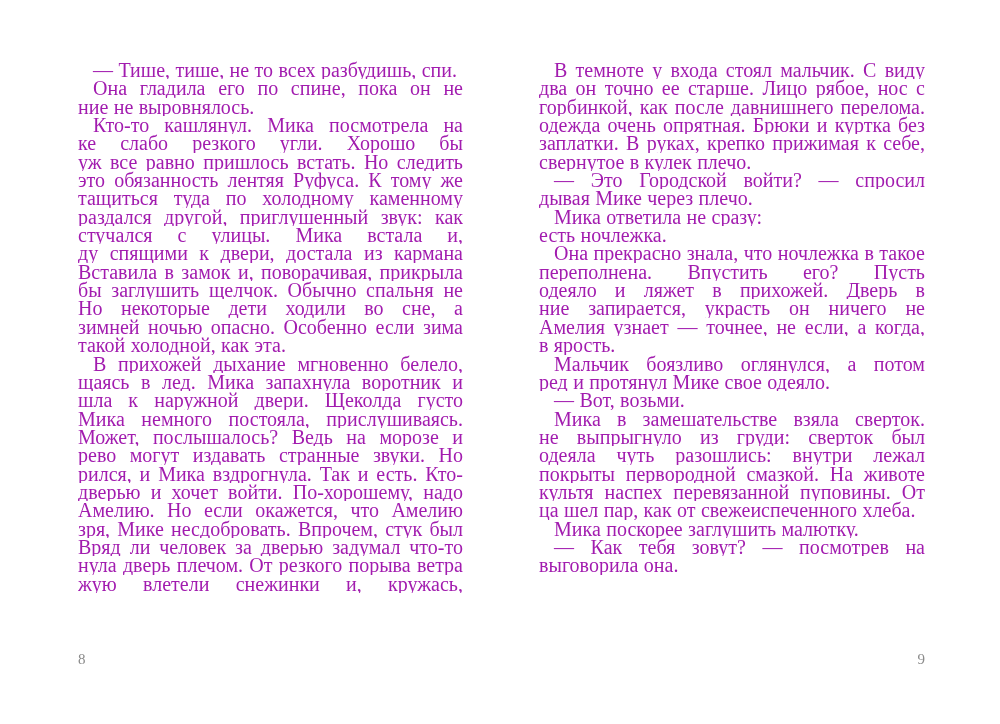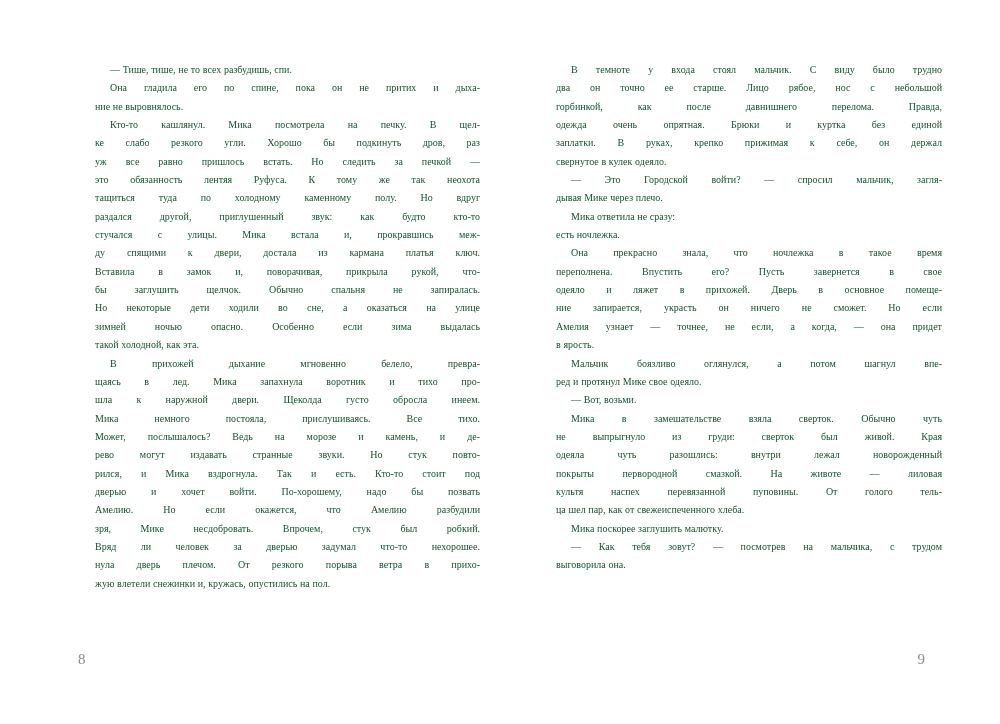--- a/index.html
+++ b/index.html
@@ -8,24 +8,23 @@
     width: 1000px;
     height: 724px;
     background: #ffffff;
     font-family: "Liberation Serif", "DejaVu Serif", serif;
     color: #1f1f1f;
     overflow: hidden;
   }
   .column {
     position: absolute;
     top: 61px;
-    font-size: 10px;
+    font-size: 20px;
     line-height: 18.35px;
-    color: #14532d;
-    margin-left: 17px;
+    color: #a21caf;
   }
   .col-left  { left: 78px;  width: 385px; }
   .col-right { left: 539px; width: 386px; }
   .para { margin: 0; padding: 0; }
   .line {
     height: 18.35px;
     overflow: hidden;
     text-align: justify;
     text-align-last: justify;
     word-spacing: 0.02em;
@@ -88,21 +87,21 @@
       </div>
     </div>
 
   <div class="column col-right">
       <div class="para">
         <div class="line first">В темноте у входа стоял мальчик. С виду было трудно</div>
         <div class="line">два он точно ее старше. Лицо рябое, нос с небольшой</div>
         <div class="line">горбинкой, как после давнишнего перелома. Правда,</div>
         <div class="line">одежда очень опрятная. Брюки и куртка без единой</div>
         <div class="line">заплатки. В руках, крепко прижимая к себе, он держал</div>
-        <div class="line last">свернутое в кулек одеяло.</div>
+        <div class="line last">свернутое в кулек плечо.</div>
       </div>
       <div class="para">
         <div class="line first">— Это Городской войти? — спросил мальчик, загля-</div>
         <div class="line last">дывая Мике через плечо.</div>
       </div>
       <div class="para">
         <div class="line first last">Мика ответила не сразу:</div>
       </div>
       <div class="para">
         <div class="line last">есть ночлежка.</div>

